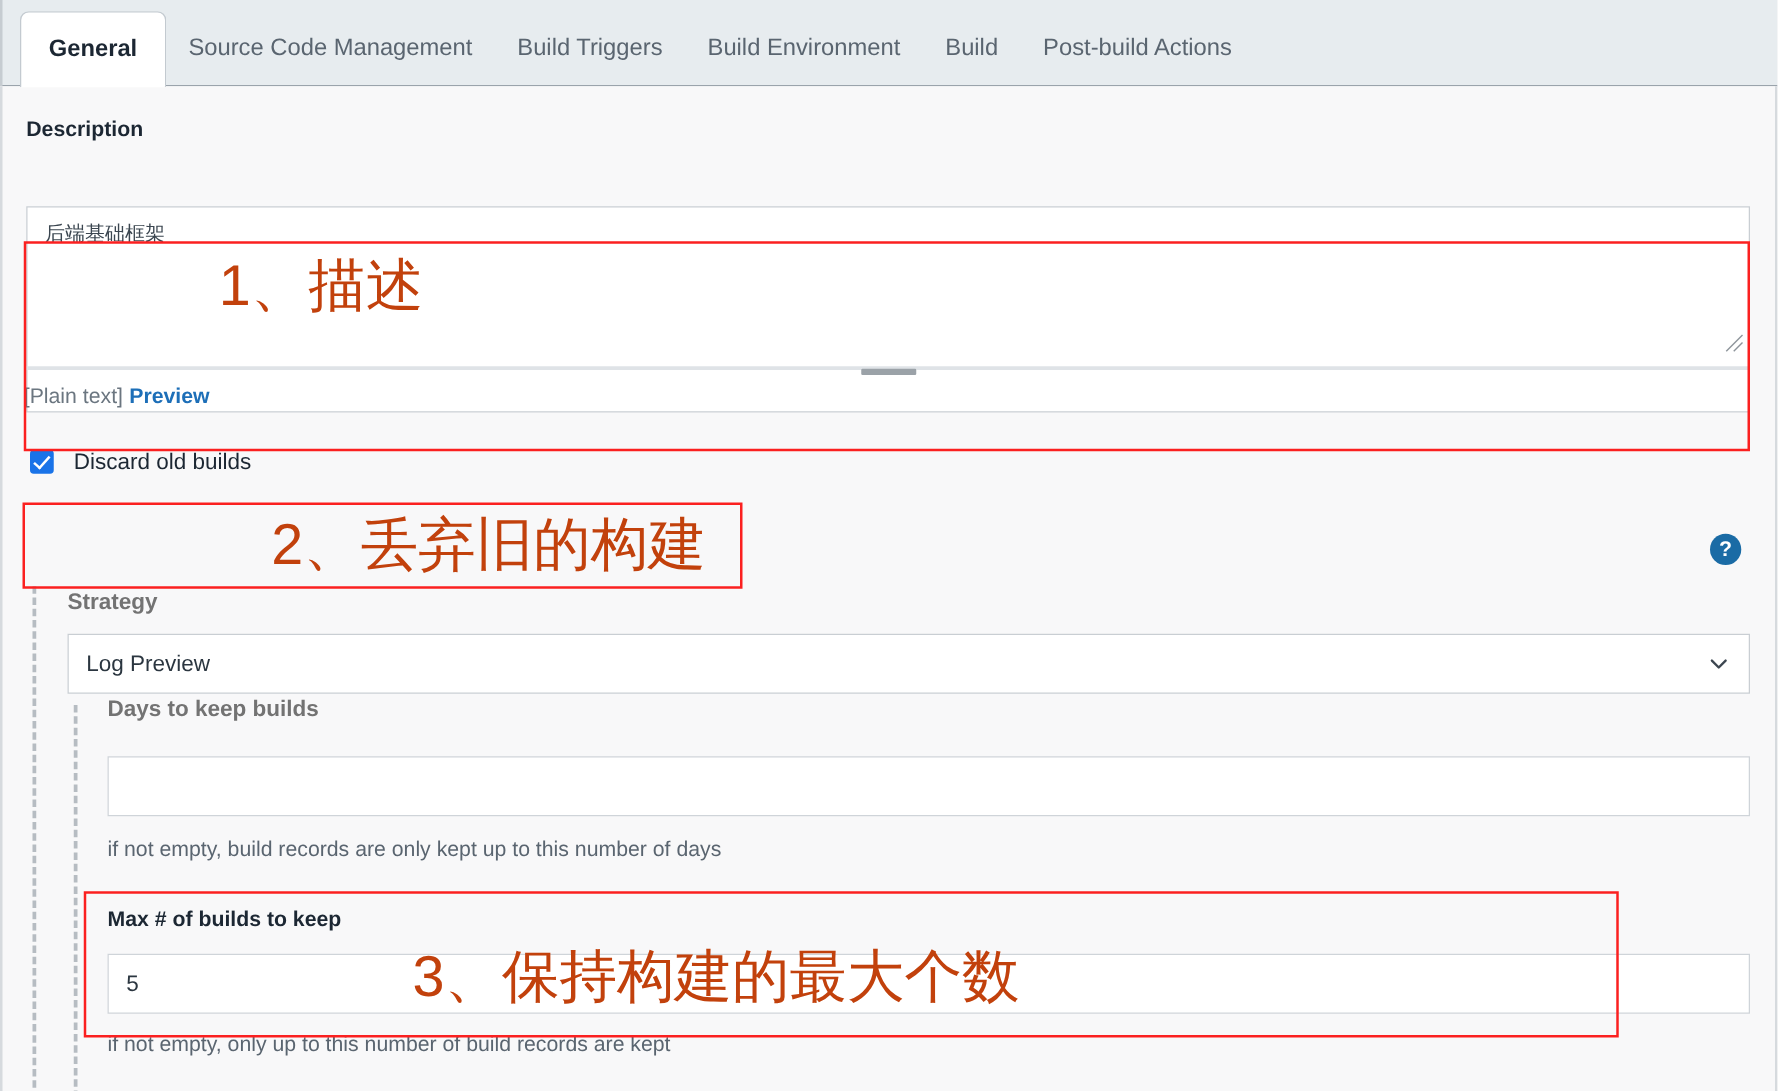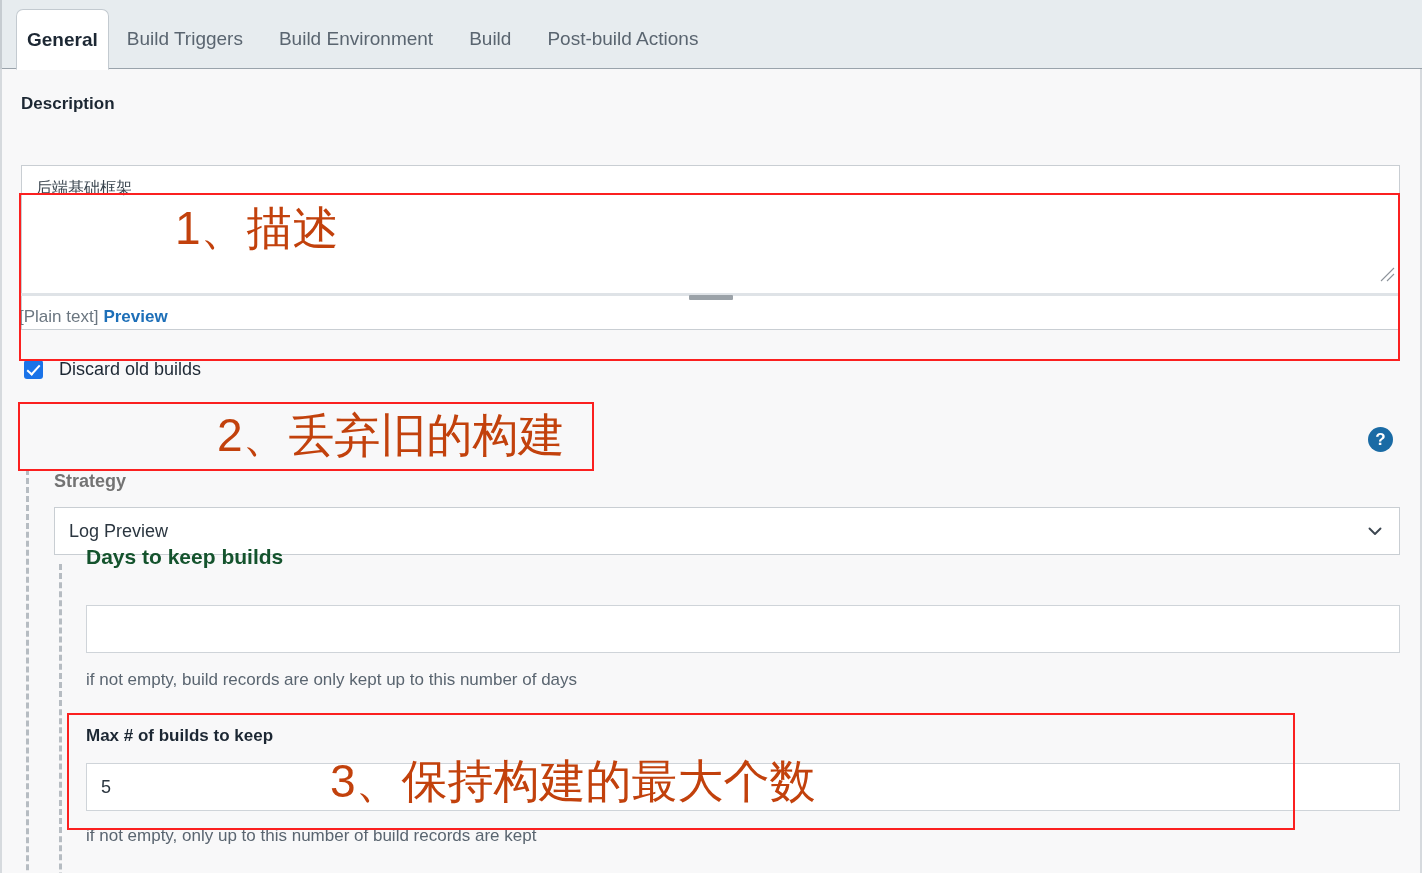--- a/index.html
+++ b/index.html
@@ -49,21 +49,21 @@
     cursor: pointer;
   }
   .tab.active {
     background: #ffffff;
     color: #1c2733;
     font-weight: bold;
     border: 1px solid #c3cad0;
     border-bottom: 1px solid #ffffff;
     border-radius: 7px 7px 0 0;
     margin-bottom: -1px;
-    padding: 0 10px;
+    padding: 0 22px;
     position: relative;
     z-index: 4;
   }
 
   
   .content {
     position: absolute;
     left: 0; top: 69px;
     width: 1422px; height: 804px;
     background: #f8f8f9;
@@ -216,23 +216,23 @@
   }
   .select-chevron {
     position: absolute;
     right: 16px; top: 50%;
     transform: translateY(-50%);
     width: 16px; height: 16px;
   }
 
   .label-days {
     position: absolute;
-    left: 86px; top: 476px;
-    font-size: 21px; font-weight: bold;
-    color: #14532d;
+    left: 86px; top: 488px;
+    font-size: 18px; font-weight: bold;
+    color: #737373;
   }
   .input-days {
     position: absolute;
     left: 86px; top: 536px;
     width: 1314px; height: 48px;
     background: #ffffff;
     border: 1px solid #cfd4d9;
     padding: 0 14px;
     font-size: 18px;
     color: #2b3640;
@@ -295,20 +295,21 @@
 </style>
 </head>
 <body>
 
 <div id="page">
 
   <div class="tabbar">
     <div class="tabbar-left-edge"></div>
     <div class="tabs">
       <div class="tab active">General</div>
+      <div class="tab">Source Code Management</div>
       <div class="tab">Build Triggers</div>
       <div class="tab">Build Environment</div>
       <div class="tab">Build</div>
       <div class="tab">Post-build Actions</div>
     </div>
   </div>
 
   <div class="content">
     <div class="content-left-edge"></div>
     <div class="content-right-edge"></div>

